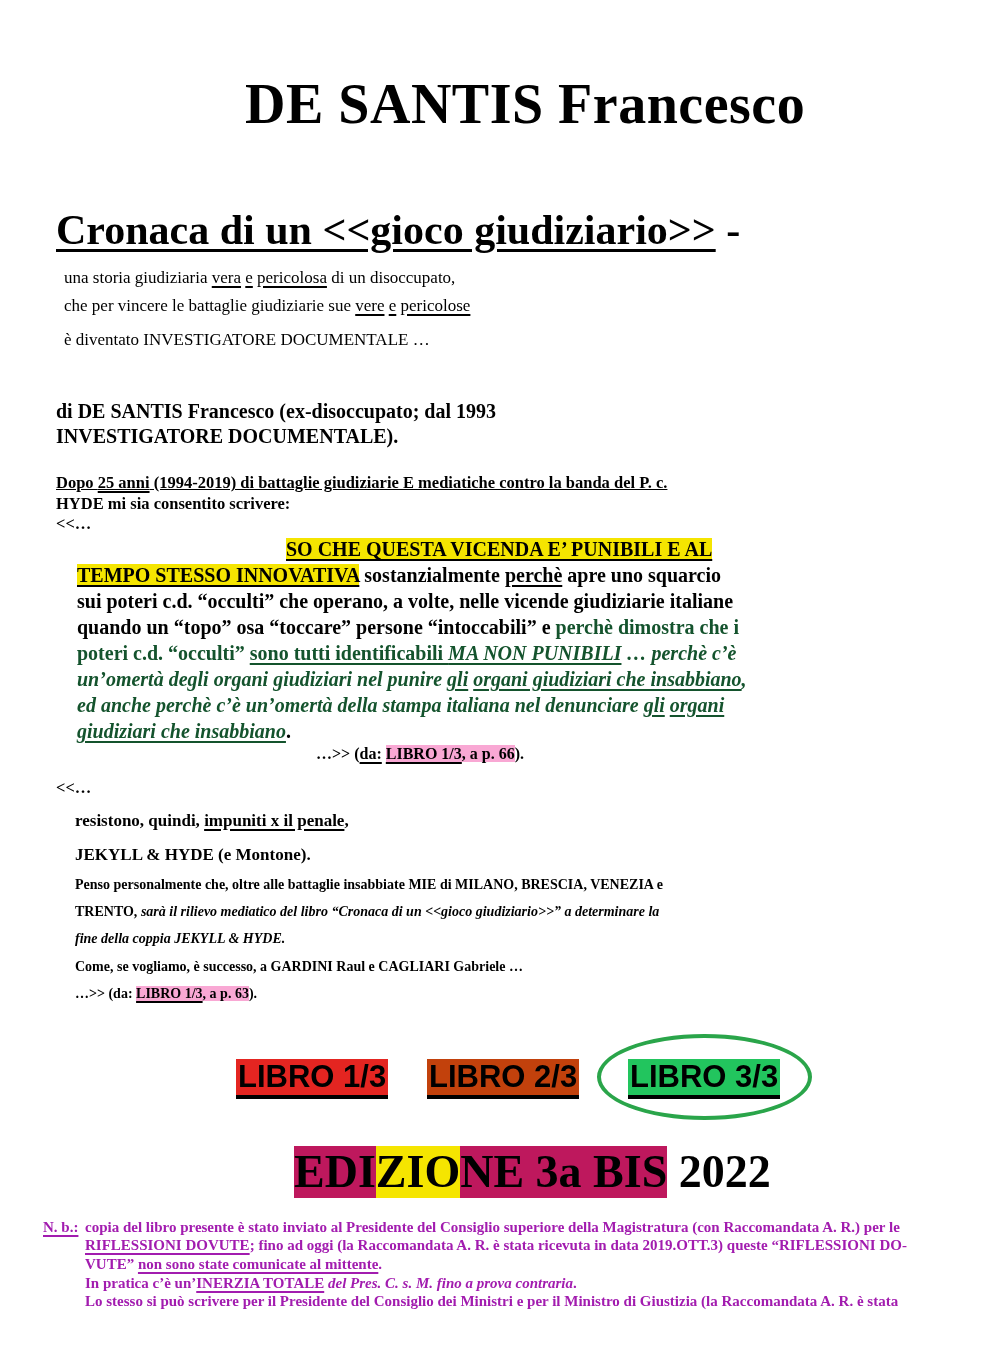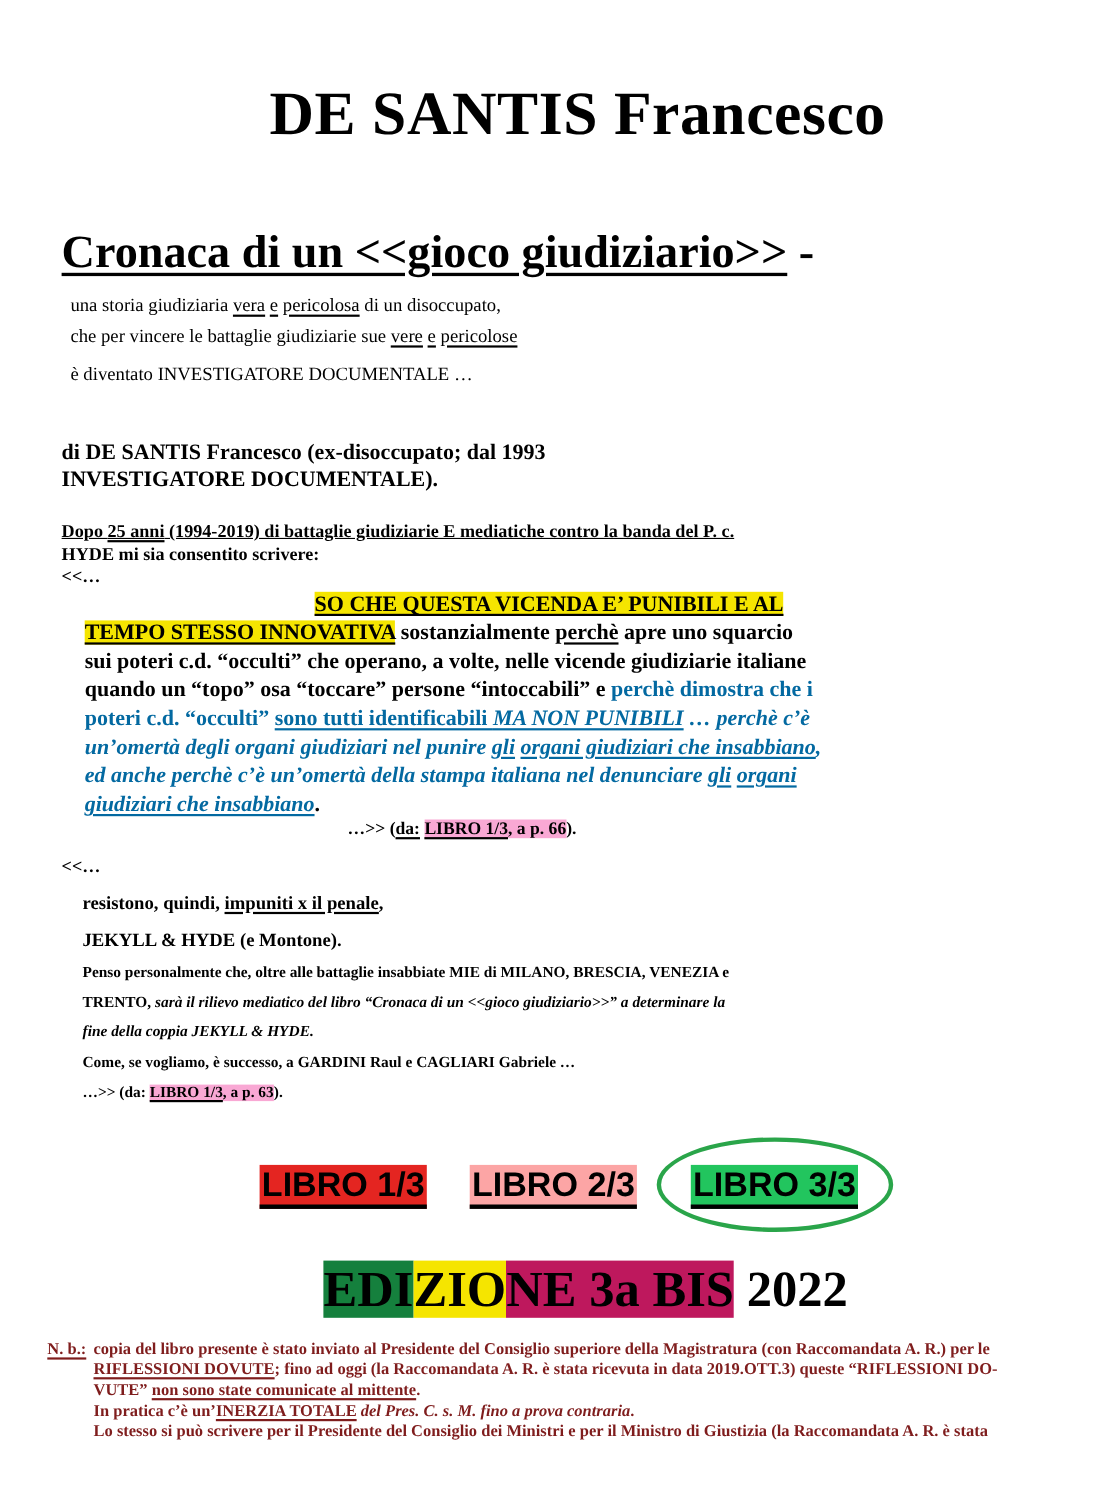--- a/index.html
+++ b/index.html
@@ -1,21 +1,21 @@
 <!DOCTYPE html>
 <html><head>
 <meta charset="utf-8">
 <style>
   html, body { margin: 0; padding: 0; background: #ffffff; }
   body { width: 1000px; height: 1364px; position: relative; overflow: hidden;
          font-family: "Liberation Serif", "DejaVu Serif", serif; color: #000; }
   .abs { position: absolute; white-space: nowrap; }
   .u { text-decoration: underline; text-decoration-thickness: 2px; text-underline-offset: 3px; }
   .i { font-style: italic; }
-  .red { color: #0369a1; }
+  .red { color: #14532d; }
   .hl-yellow { background: #f5e500; }
   .hl-red { background: #f9a8d4; }
 
   #author { left: 245px; top: 72px; font-size: 56px; font-weight: bold; letter-spacing: 0.5px; }
   #title-main { left: 56px; top: 206px; font-size: 42px; font-weight: bold; }
   #title-main .u { text-decoration-thickness: 3px; text-underline-offset: 5px; }
   .subtitle { left: 64px; font-size: 17px; font-weight: normal; }
   #sub1 { top: 268px; } #sub2 { top: 296px; } #sub3 { top: 330px; }
 
   .by { left: 56px; font-size: 20px; font-weight: bold; }
@@ -34,32 +34,32 @@
   .q2big { left: 75px; font-size: 17px; font-weight: bold; }
   #q2l1 { top: 811px; } #q2l2 { top: 845px; }
   .q2small { left: 75px; font-size: 14px; font-weight: bold; }
   #q2l3 { top: 877px; } #q2l4 { top: 904px; } #q2l5 { top: 931px; }
   #q2l6 { top: 959px; } #q2src { top: 986px; }
 
   .libro { top: 1059px; height: 36px; font-family: "Liberation Sans", "DejaVu Sans", sans-serif;
            font-size: 31px; font-weight: bold; line-height: 36px; padding: 0 2px;
            border-bottom: 4px solid #000; }
   #libro1 { left: 236px; background: #e42521; }
-  #libro2 { left: 427px; background: #fca5a5; }
+  #libro2 { left: 427px; background: #c2410c; }
   #libro3 { left: 628px; background: #22c55e; }
   #libro-circle { position: absolute; left: 597px; top: 1034px; width: 215px; height: 86px;
                   border: 4px solid #2aa54a; border-radius: 50%; box-sizing: border-box; }
 
   #edition { left: 294px; top: 1146px; font-size: 46px; font-weight: bold; line-height: 52px; }
   #edition span { display: inline-block; }
-  .ed-red { background: #15803d; }
+  .ed-red { background: #be185d; }
   .ed-yellow { background: #f5e500; }
   .ed-green { background: #be185d; }
 
-  .nb { font-size: 15px; font-weight: bold; color: #7f1d1d; }
+  .nb { font-size: 15px; font-weight: bold; color: #a21caf; }
   #nb-label { left: 43px; top: 1219px; }
   .nbline { left: 85px; }
   #nb1 { top: 1219px; } #nb2 { top: 1237px; } #nb3 { top: 1256px; }
   #nb4 { top: 1275px; } #nb5 { top: 1293px; }
 </style>
 </head>
 <body>
 
 <div id="author" class="abs">DE SANTIS Francesco</div>
 

